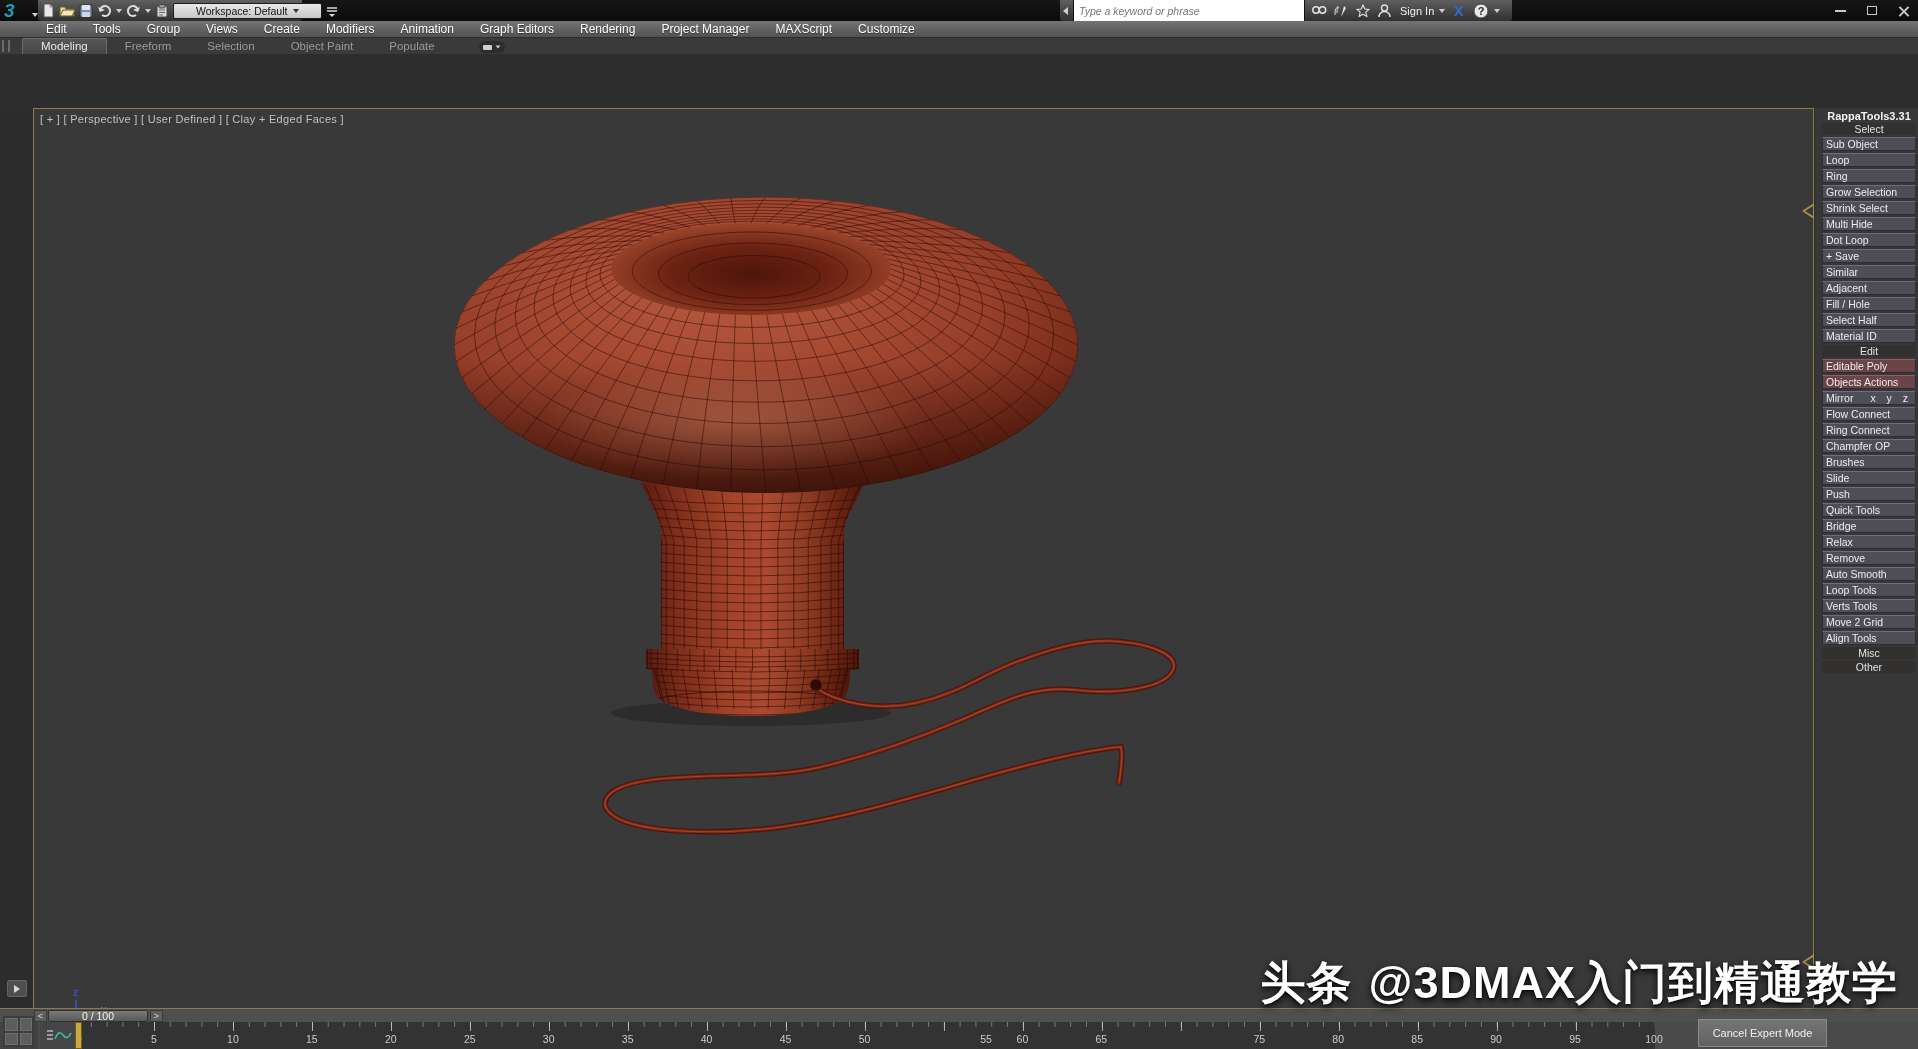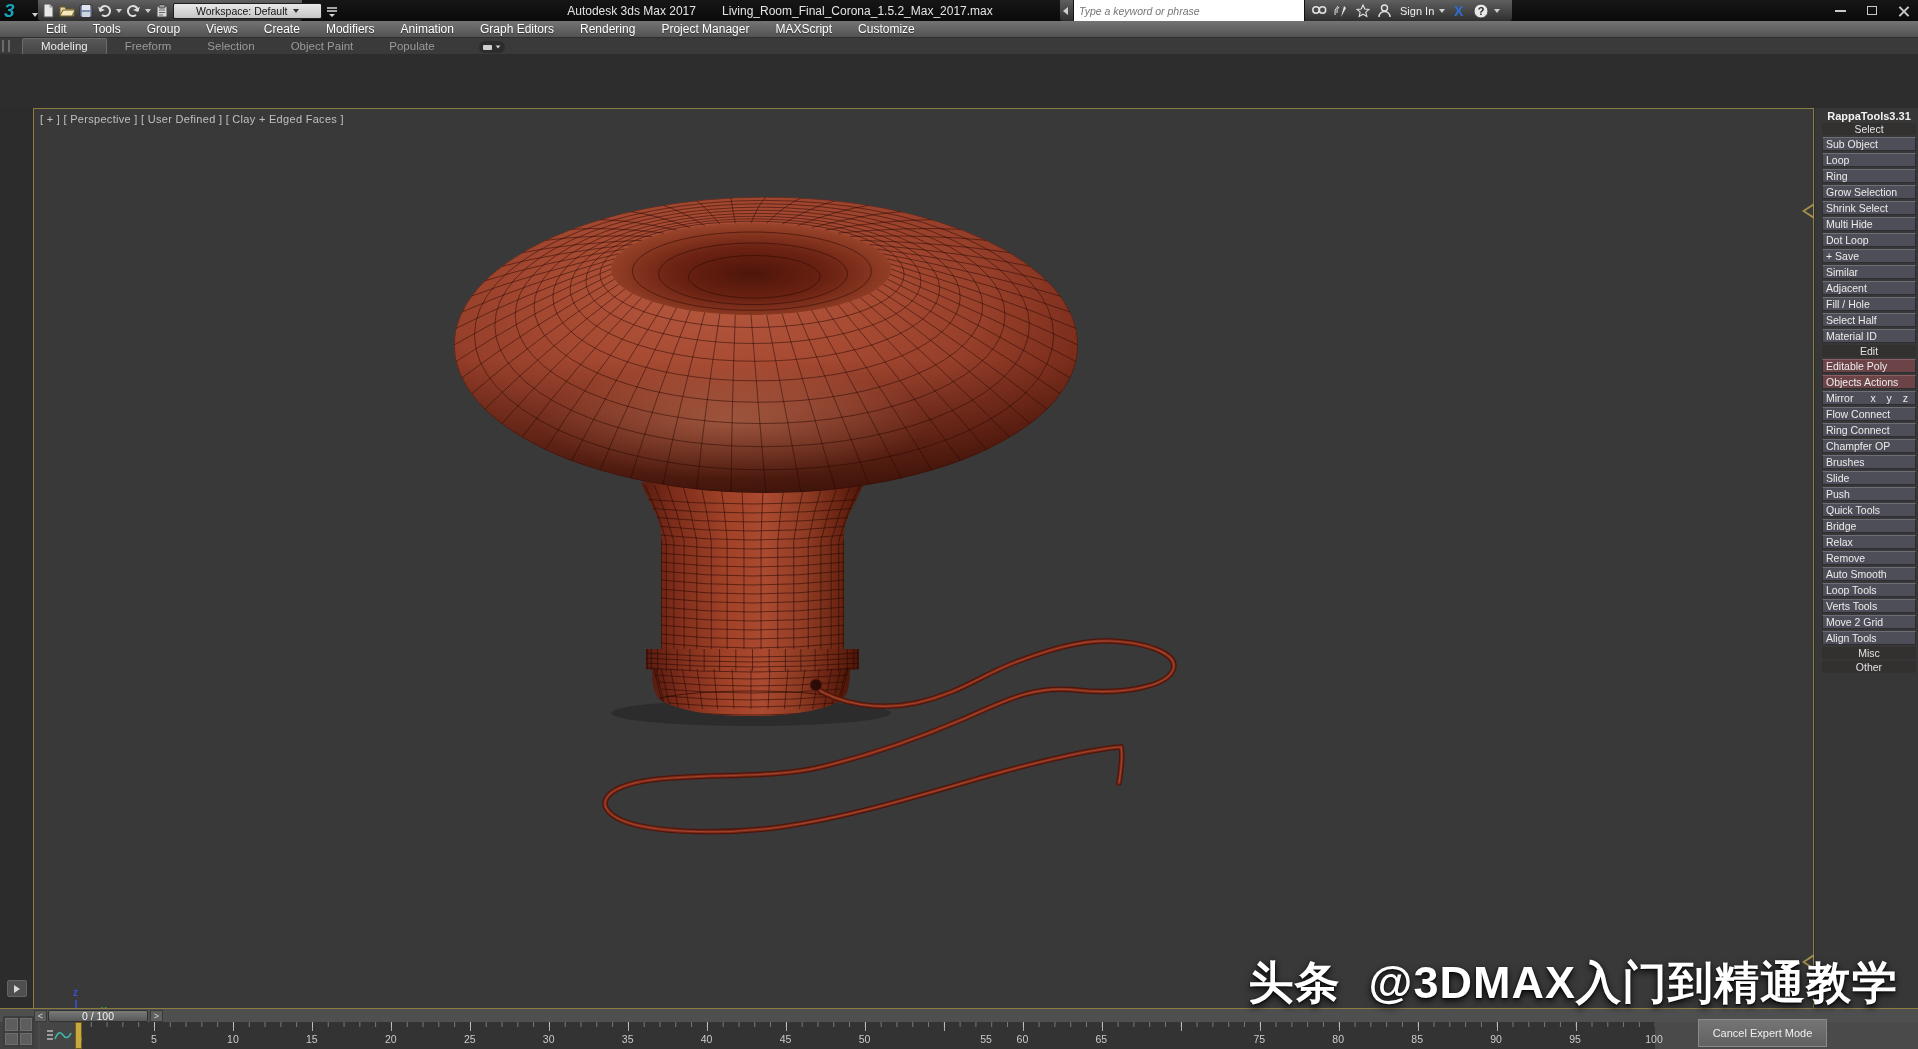--- a/index.html
+++ b/index.html
@@ -75,21 +75,21 @@
   #ruler{position:absolute;left:75px;top:1022px;width:1580px;height:27px;background:#333;cursor:pointer;
     background-image:linear-gradient(90deg,rgba(225,225,225,.7) 0 1px,transparent 1px 79px),linear-gradient(90deg,rgba(205,205,205,.45) 0 1px,transparent 1px 15.8px);
     background-size:79px 9px,15.8px 5px;background-repeat:repeat-x;}
   .tick-label{position:absolute;top:11px;transform:translateX(-50%);font-size:10.5px;color:#cbcbcb;}
   .tick-label.zero{color:#c9a93e;left:4px !important;}
   #frame-marker{position:absolute;left:0px;top:0;width:7px;height:27px;background:#c9a93e;border:1px solid #6e5c18;cursor:grab;}
   #cancel-expert{position:absolute;left:1698px;top:1019px;width:129px;height:28px;background:linear-gradient(#757575,#616161);border:1px solid #8a8a8a;color:#f0f0f0;font-size:11px;display:flex;align-items:center;justify-content:center;cursor:pointer;}
   
   #watermark{position:absolute;right:20px;top:953px;z-index:9;white-space:nowrap;color:#fff;
     text-shadow:0 3px 7px rgba(0,0,0,.9),0 1px 2px rgba(0,0,0,.9);font-size:45px;letter-spacing:1px;}
-  #watermark .wm-logo{font-weight:900;margin-right:28px;}
+  #watermark .wm-logo{font-weight:900;margin-right:16px;}
   #watermark .wm-text{font-weight:bold;}
 </style>
 </head>
 <body>
 
 <div id="titlebar">
   <div id="logo">
     <span class="g3">3</span>
     <span class="caret"></span>
   </div>
@@ -137,24 +137,20 @@
     <span id="workspace">
       <span>Workspace: Default</span>
       <span class="caret"></span>
     </span>
     <span class="tbicon">
       <svg width="12" height="12">
           <path d="M1 3 h10 M1 6 h10" stroke="#d8d8d8" stroke-width="1.6"></path>
           <path d="M3 9 l3 3 3-3 z" fill="#d8d8d8"></path>
         </svg>
     </span>
-  </div>
-  <div id="title-center">
-    <span>Autodesk 3ds Max 2017</span>
-    <span>Living_Room_Final_Corona_1.5.2_Max_2017.max</span>
   </div>
   <div id="rightbar">
     <span class="flyout-left" style="transform:rotate(180deg);"></span>
     <input id="search-field" placeholder="Type a keyword or phrase" style="">
     <span class="tbicon">
       <svg width="16" height="13">
           <circle cx="5" cy="6" r="3.2" fill="none" stroke="#e2e2e2" stroke-width="1.5"></circle>
           <circle cx="11.5" cy="6" r="3.2" fill="none" stroke="#e2e2e2" stroke-width="1.5"></circle>
           <path d="M8.2 6 h0.8" stroke="#e2e2e2"></path>
         </svg>

